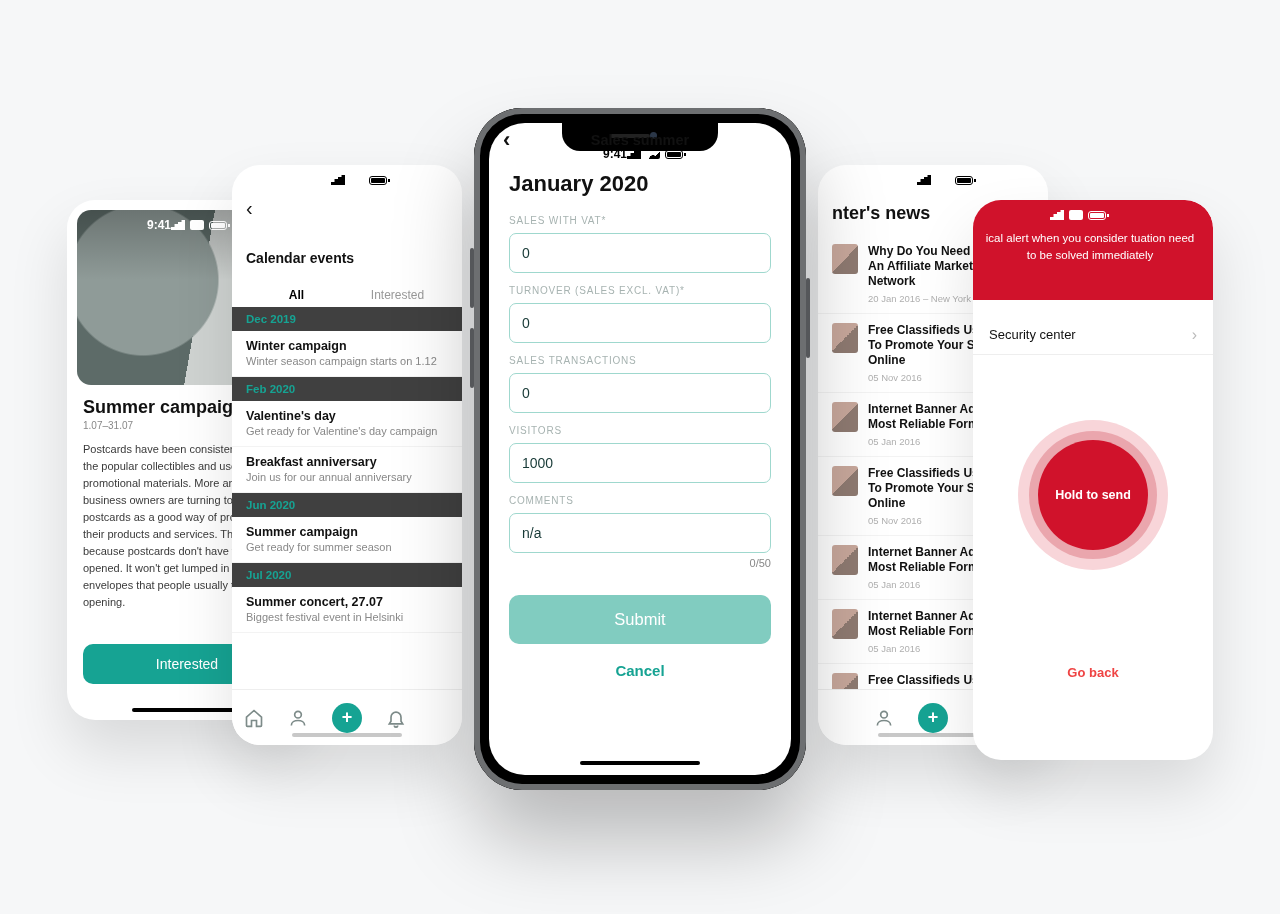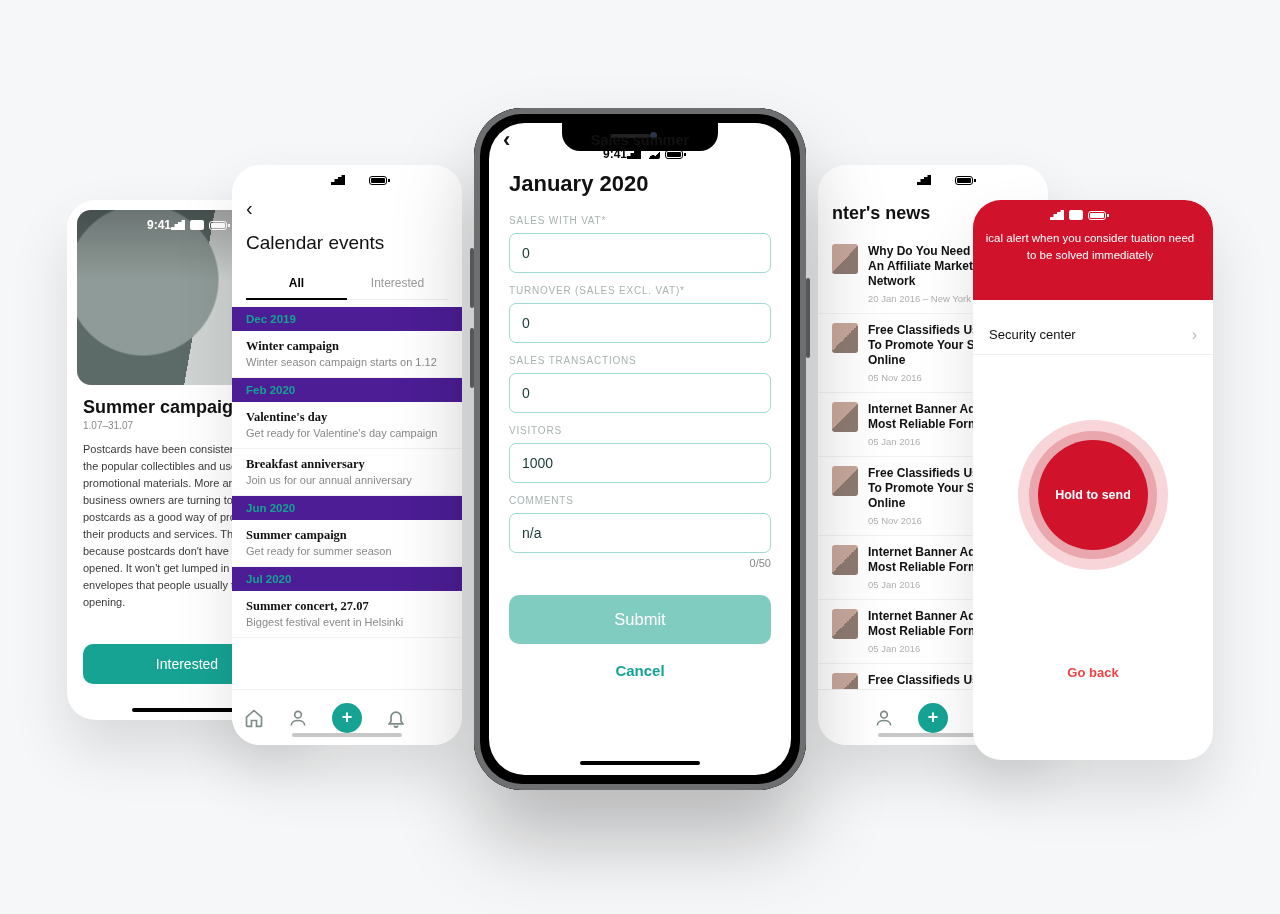--- a/index.html
+++ b/index.html
@@ -64,28 +64,28 @@
     background:#16a393; color:#fff; text-align:center;
     padding:12px 0; border-radius:10px; font-size:14px; font-weight:500;
   }
   .home-ind { position:absolute; bottom:8px; left:50%; transform:translateX(-50%); width:110px; height:4px; border-radius:4px; background:#000; }
 
   
   .c2 { left: 232px; top: 165px; width: 230px; height: 580px; }
   .c2 .status-bar { color:#000; }
   .c2 .header { position:absolute; top:28px; left:0; right:0; padding:0 14px; }
   .c2 .back { font-size:20px; font-weight:400; padding:4px 0 10px 0; display:block;}
-  .c2 h2 { font-size:19px; font-weight:400; margin-top:2px;}
+  .c2 h2 { font-size:14px; font-weight:700; margin-top:20px;}
   .tabs { display:flex; font-size:12px; margin-top:14px; border-bottom:1px solid #eee;}
   .tabs span{ flex:1; text-align:center; padding:8px 0; color:#999;}
   .tabs span.active{ color:#000; font-weight:600; border-bottom:2px solid #000; margin-bottom:-1px;}
   .c2 .list { position:absolute; top:142px; left:0; right:0; bottom:56px; overflow:hidden; font-size:12px;}
-  .section-h { background:#4c1d95; color:#16a393; font-weight:700; padding:6px 14px; font-size:11.5px;}
+  .section-h { background:#404040; color:#16a393; font-weight:700; padding:6px 14px; font-size:11.5px;}
   .ev { padding:8px 14px 9px 14px; border-bottom:1px solid #f3f3f3;}
-  .ev .t{ font-weight:600; font-size:12.5px;font-family:Liberation Serif, serif; }
+  .ev .t{ font-weight:600; font-size:12.5px; }
   .ev .s{ color:#888; font-size:11px; margin-top:2px;}
   .tabbar { position:absolute; left:0; right:0; bottom:0; height:56px; display:flex; align-items:center; justify-content:space-around; border-top:1px solid #eee; background:#fff;}
   .tb-ic { width:20px; height:20px; color:#7d8b89; }
   .tb-fab { width:30px; height:30px; border-radius:50%; background:#16a393; display:flex; align-items:center; justify-content:center; color:#fff; font-size:18px; font-weight:700;}
   .hbar{ position:absolute; bottom:8px; left:50%; transform:translateX(-50%); width:110px; height:4px; border-radius:4px; background:#c8c8c8;}
 
   
   .c3 { right: 232px; top: 165px; width: 230px; height: 580px; }
   .c3 .status-bar{color:#000;}
   .c3 .hdr { position:absolute; top:38px; left:14px; right:14px; }

